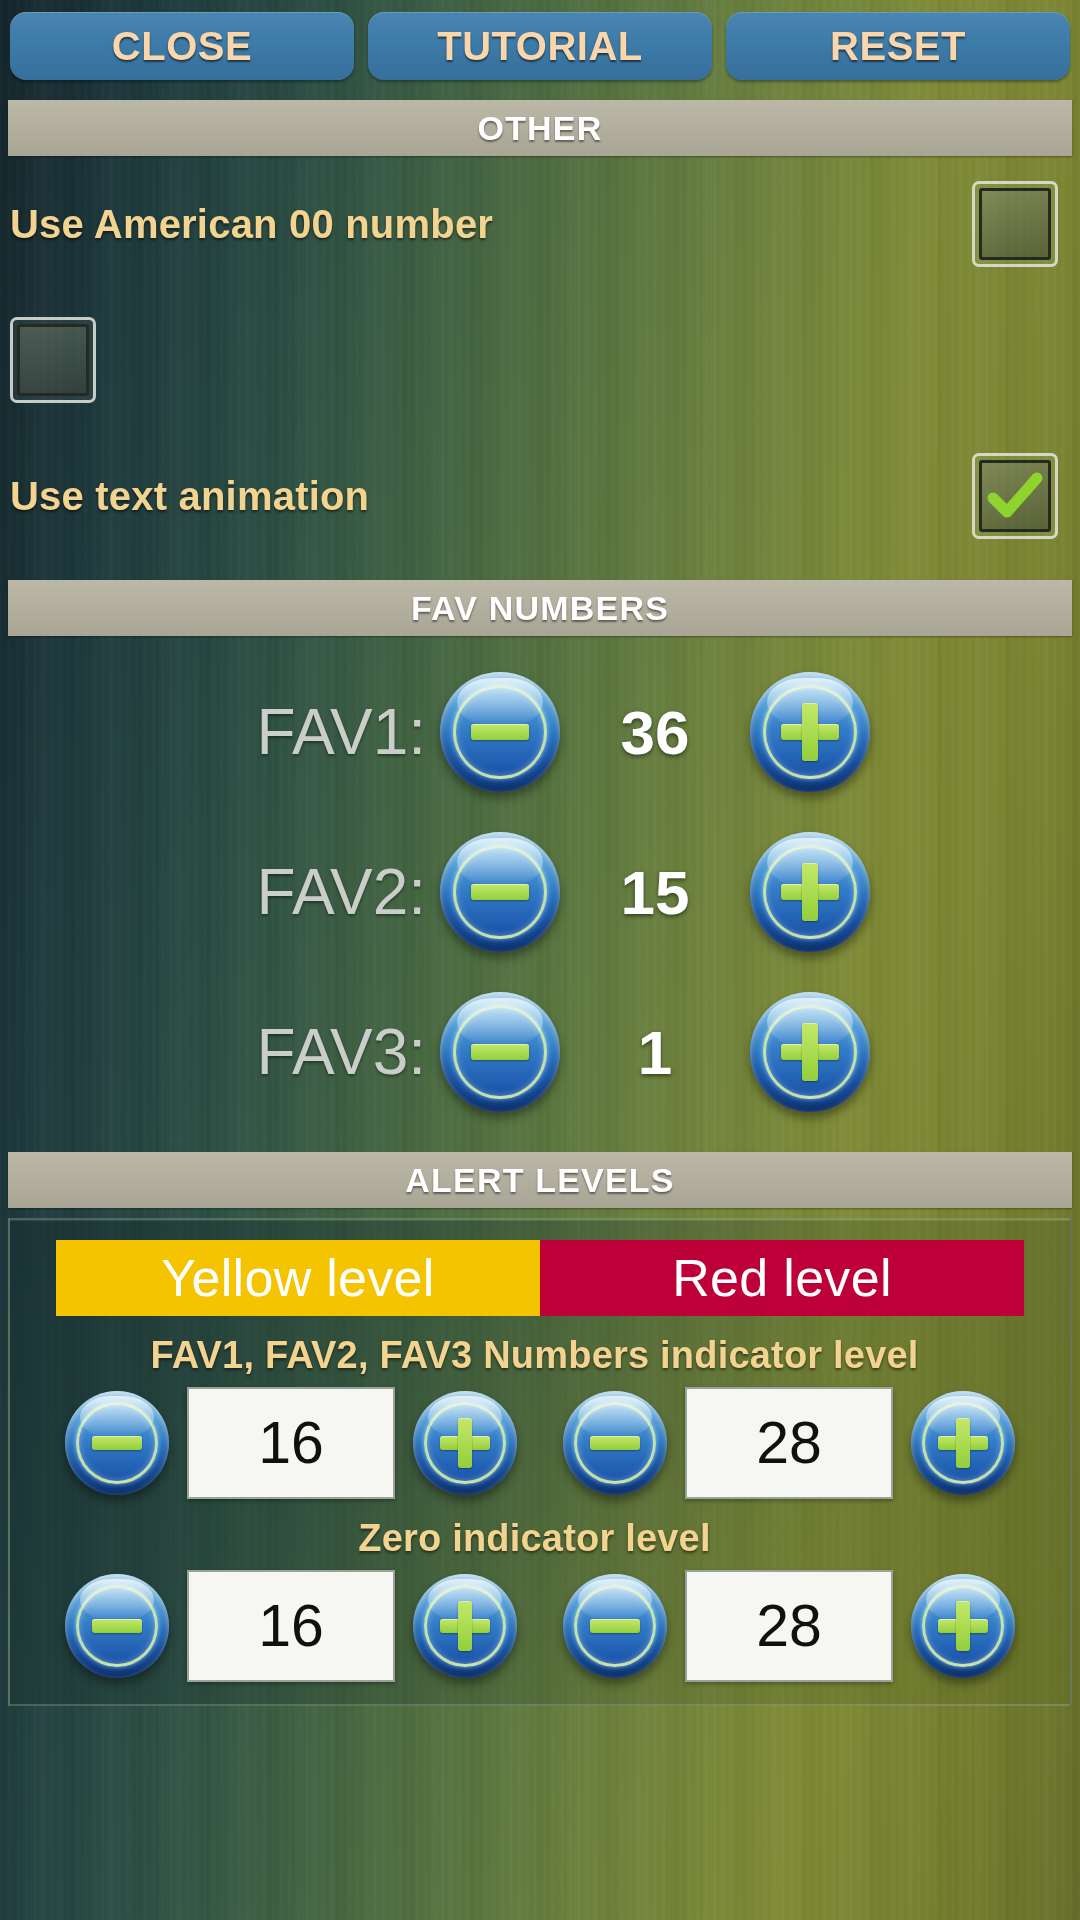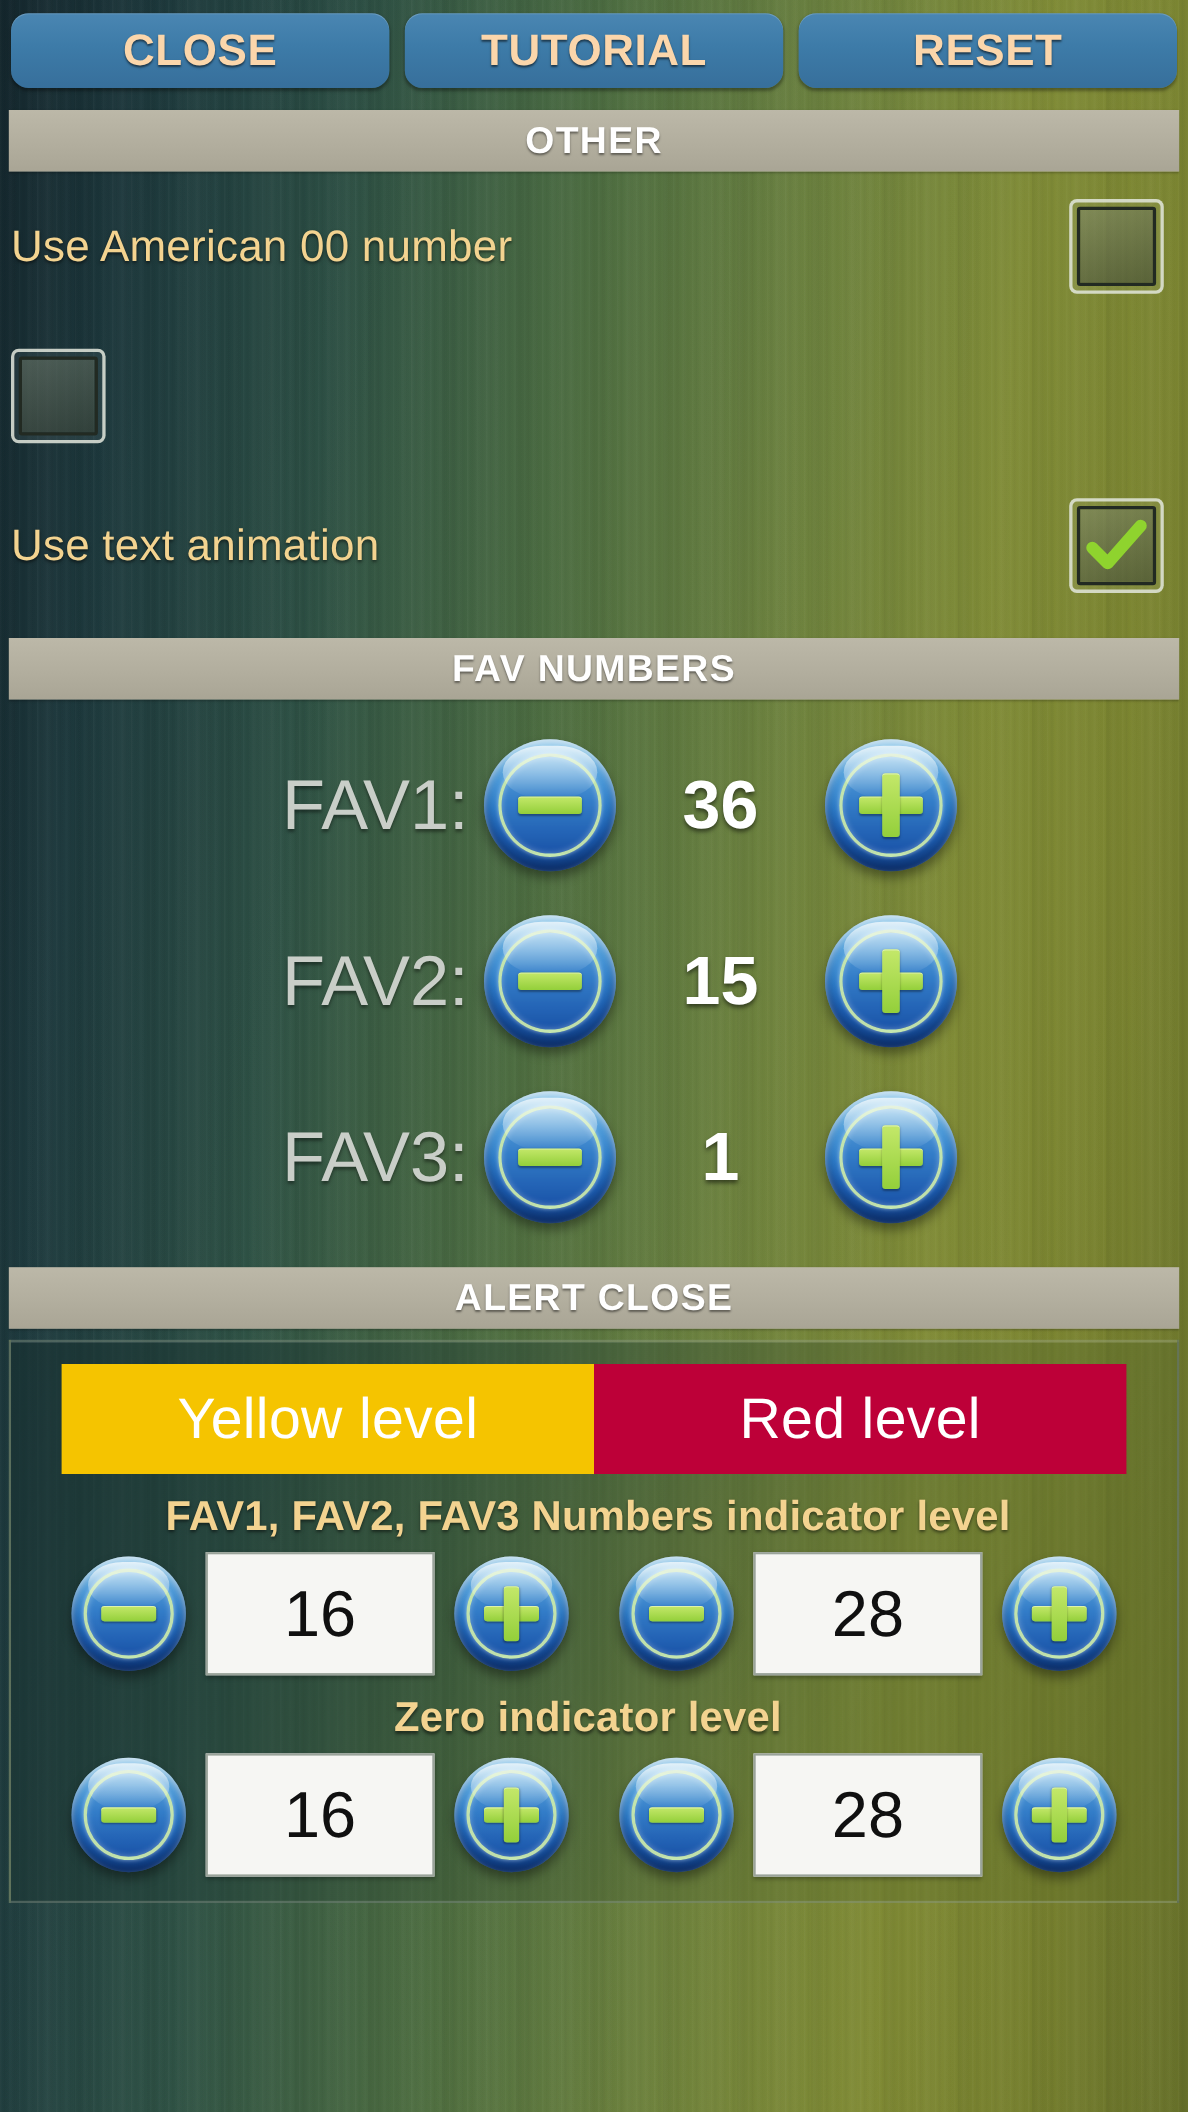--- a/index.html
+++ b/index.html
@@ -75,21 +75,21 @@
     text-shadow:0 2px 2px rgba(0,0,0,.45);
   }
 
   
   .cblist{padding:0 0 6px 0;}
   .cbrow{
     height:136px;display:flex;align-items:center;
     padding:0 22px 0 10px;box-sizing:border-box;
   }
   .cblabel{
-    flex:1;color:#f3d390;font-size:40px;font-weight:normal;
+    flex:1;color:#f3d390;font-size:40px;font-weight:bold;
     letter-spacing:.2px;
     text-shadow:0 2px 3px rgba(0,0,0,.55);
   }
   .cbox{
     width:86px;height:86px;flex:0 0 86px;position:relative;cursor:pointer;
     border:3px solid rgba(226,230,220,.85);
     border-radius:7px;
     background:rgba(255,255,255,.06);
     box-sizing:border-box;
     padding:4px;
@@ -171,21 +171,21 @@
     margin:10px 8px 0 8px;
     border:2px solid rgba(190,200,180,.30);
     background:linear-gradient(120deg,
       rgba(22,46,46,.55) 0%, rgba(30,58,52,.40) 35%,
       rgba(70,92,42,.28) 70%, rgba(96,108,34,.34) 100%);
     box-shadow:inset 0 1px 0 rgba(255,255,255,.10);
     padding:14px 0 18px 0;
   }
   .tabs{display:flex;margin:6px 46px 0 46px;}
   .tab{
-    flex:1;height:100px;display:flex;align-items:center;justify-content:center;
+    flex:1;height:76px;display:flex;align-items:center;justify-content:center;
     font-size:52px;color:#ffffff;font-weight:400;cursor:pointer;
     letter-spacing:.3px;
   }
   .tab.yellow{background:#f5c400;}
   .tab.red{background:#bd0038;}
   .caption{
     text-align:center;color:#f3d390;font-size:38px;font-weight:bold;
     margin:18px 11px 10px 0;letter-spacing:.2px;
     text-shadow:0 2px 3px rgba(0,0,0,.5);
   }
@@ -311,21 +311,21 @@
           <span class="gloss"></span>
           <span class="glyph">
             <i class="bar-h"></i>
               <i class="bar-v"></i>
           </span>
         </div>
       </div>
 
     </div>
 
-    <div class="secbar">ALERT CLOSE</div>
+    <div class="secbar">ALERT LEVELS</div>
 
     <div class="alertpanel">
 
       <div class="tabs">
         <div class="tab yellow">Yellow level</div>
         <div class="tab red">Red level</div>
       </div>
 
       <div class="caption">FAV1, FAV2, FAV3 Numbers indicator level</div>
       <div class="steprow">

